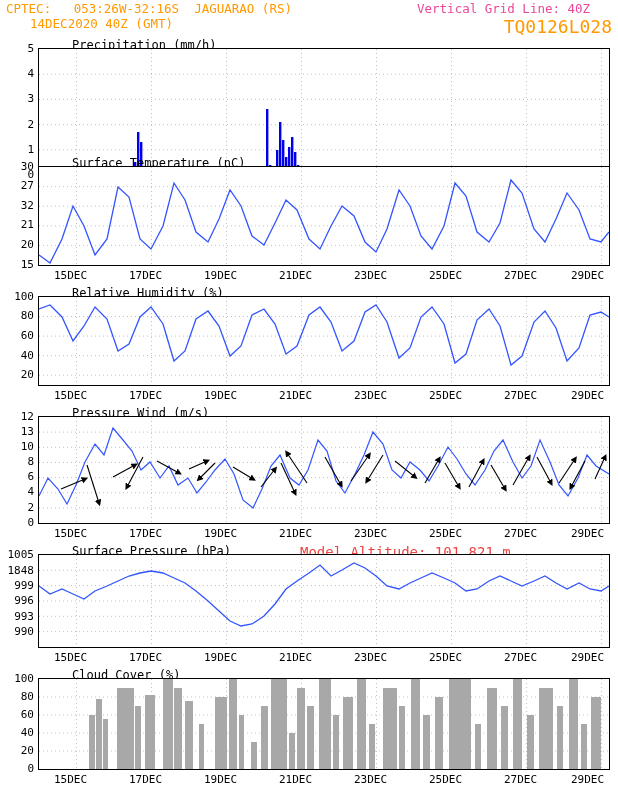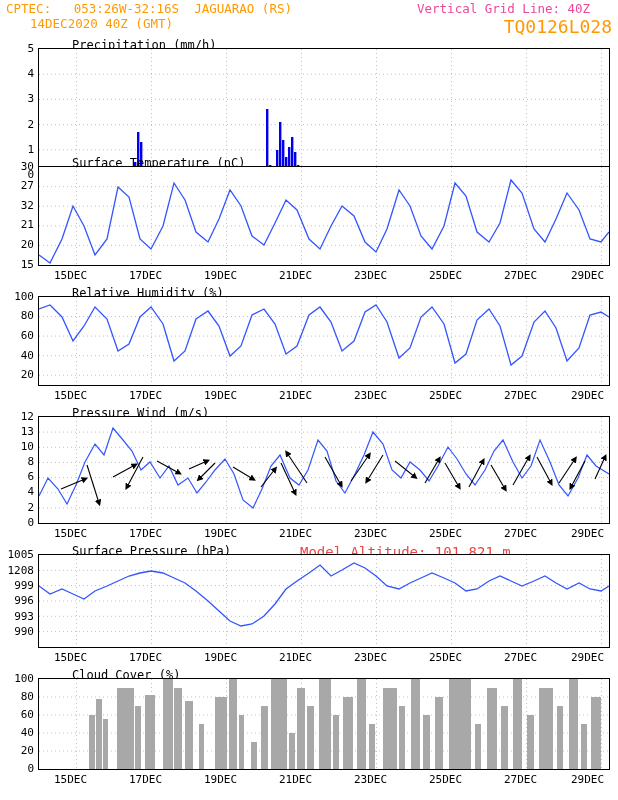--- a/index.html
+++ b/index.html
@@ -254,21 +254,21 @@
           <line x1="0" y1="15.3" x2="570" y2="15.3"></line>
             <line x1="0" y1="30.6" x2="570" y2="30.6"></line>
           <line x1="0" y1="46.0" x2="570" y2="46.0"></line>
             <line x1="0" y1="61.3" x2="570" y2="61.3"></line>
           <line x1="0" y1="76.6" x2="570" y2="76.6"></line>
         </g>
         <polyline fill="none" stroke="#3355ff" stroke-width="1.3" points="0,31 11,39 23,34 34,39 45,44 56,36 68,31 79,26 90,21 101,18 112,16 124,18 135,23 146,28 157,36 169,46 180,56 191,66 202,71 213,69 225,61 236,49 247,34 258,26 270,18 281,10 292,21 303,15 315,8 326,13 337,21 348,31 360,34 371,28 382,23 393,18 405,23 416,28 427,36 438,34 450,26 461,21 472,26 483,31 495,26 506,21 517,28 528,34 540,28 551,34 562,36 570,31"></polyline>
       </svg>
     </div>
     <div class="ylab" style="left:0px;top:3px;width:34px;">1005</div>
-    <div class="ylab" style="left:0px;top:19px;width:34px;">1208</div>
+    <div class="ylab" style="left:0px;top:19px;width:34px;">1848</div>
     <div class="ylab" style="left:0px;top:34px;width:34px;">999</div>
     <div class="ylab" style="left:0px;top:49px;width:34px;">996</div>
     <div class="ylab" style="left:0px;top:65px;width:34px;">993</div>
     <div class="ylab" style="left:0px;top:80px;width:34px;">990</div>
 
     <div class="xlab" style="left:54px;top:106px;">15DEC</div>
     <div class="xlab" style="left:129px;top:106px;">17DEC</div>
     <div class="xlab" style="left:204px;top:106px;">19DEC</div>
     <div class="xlab" style="left:279px;top:106px;">21DEC</div>
     <div class="xlab" style="left:354px;top:106px;">23DEC</div>

